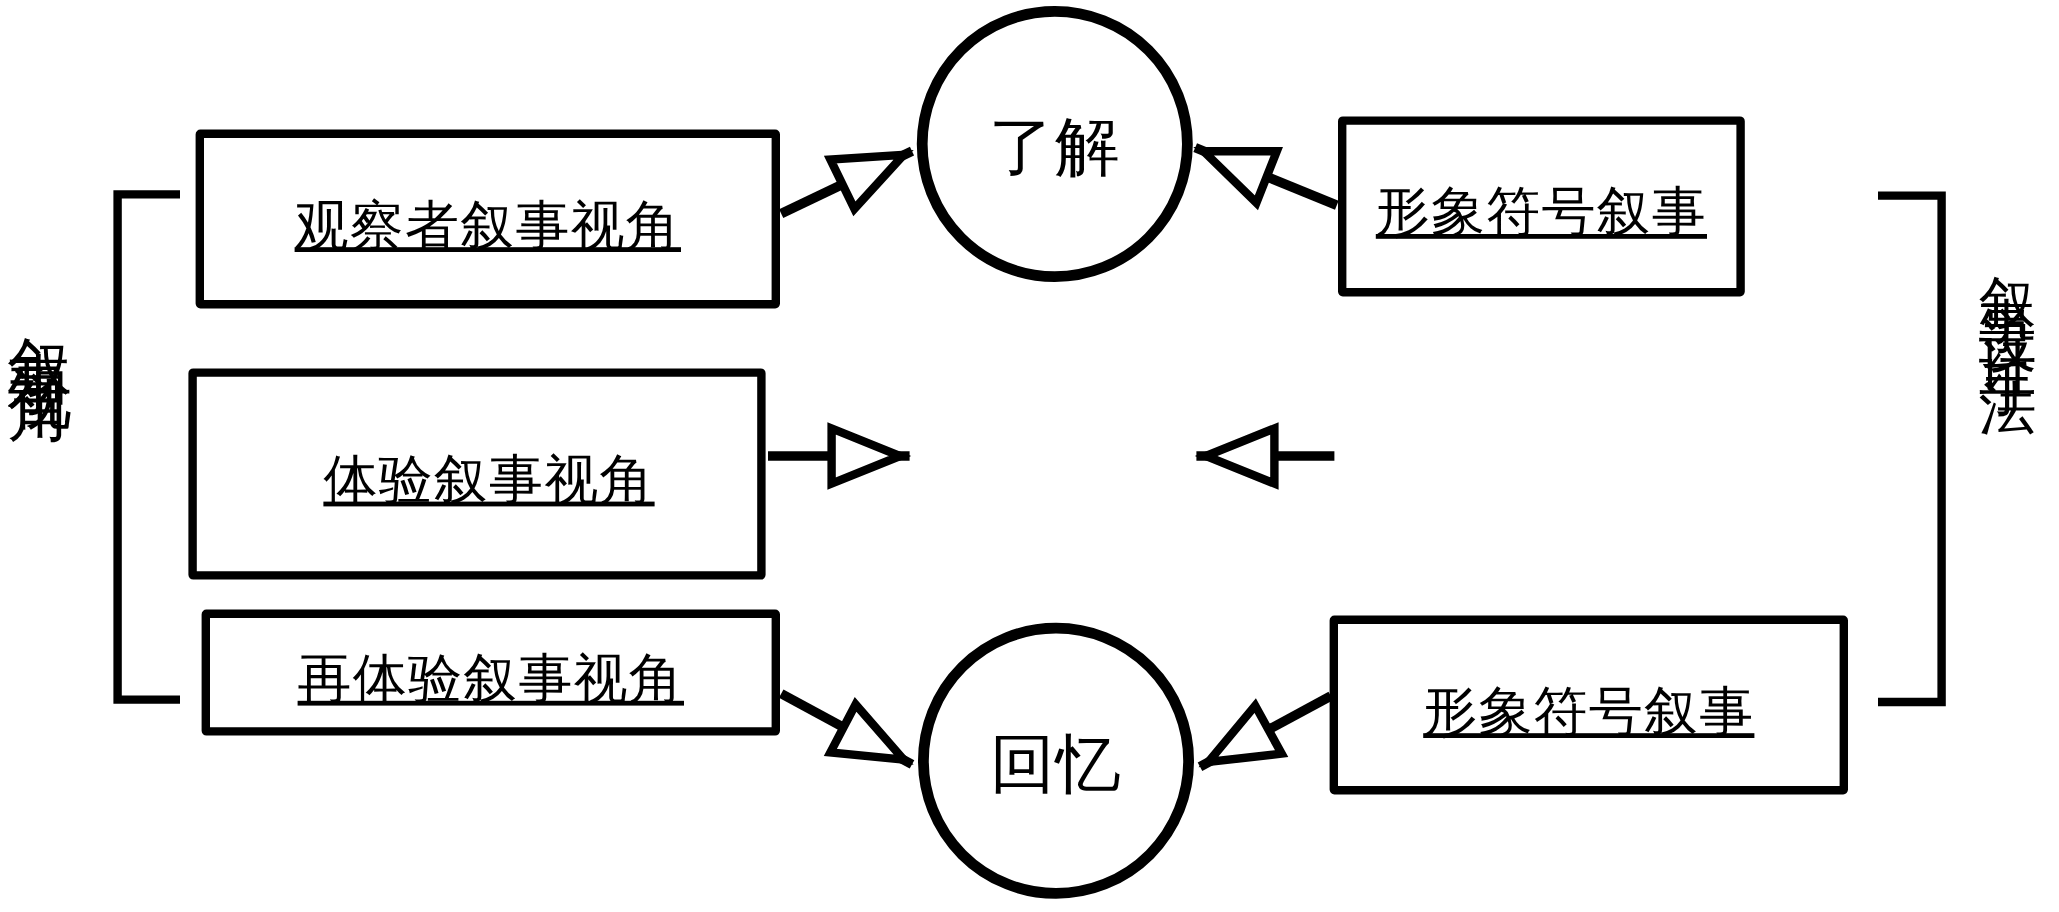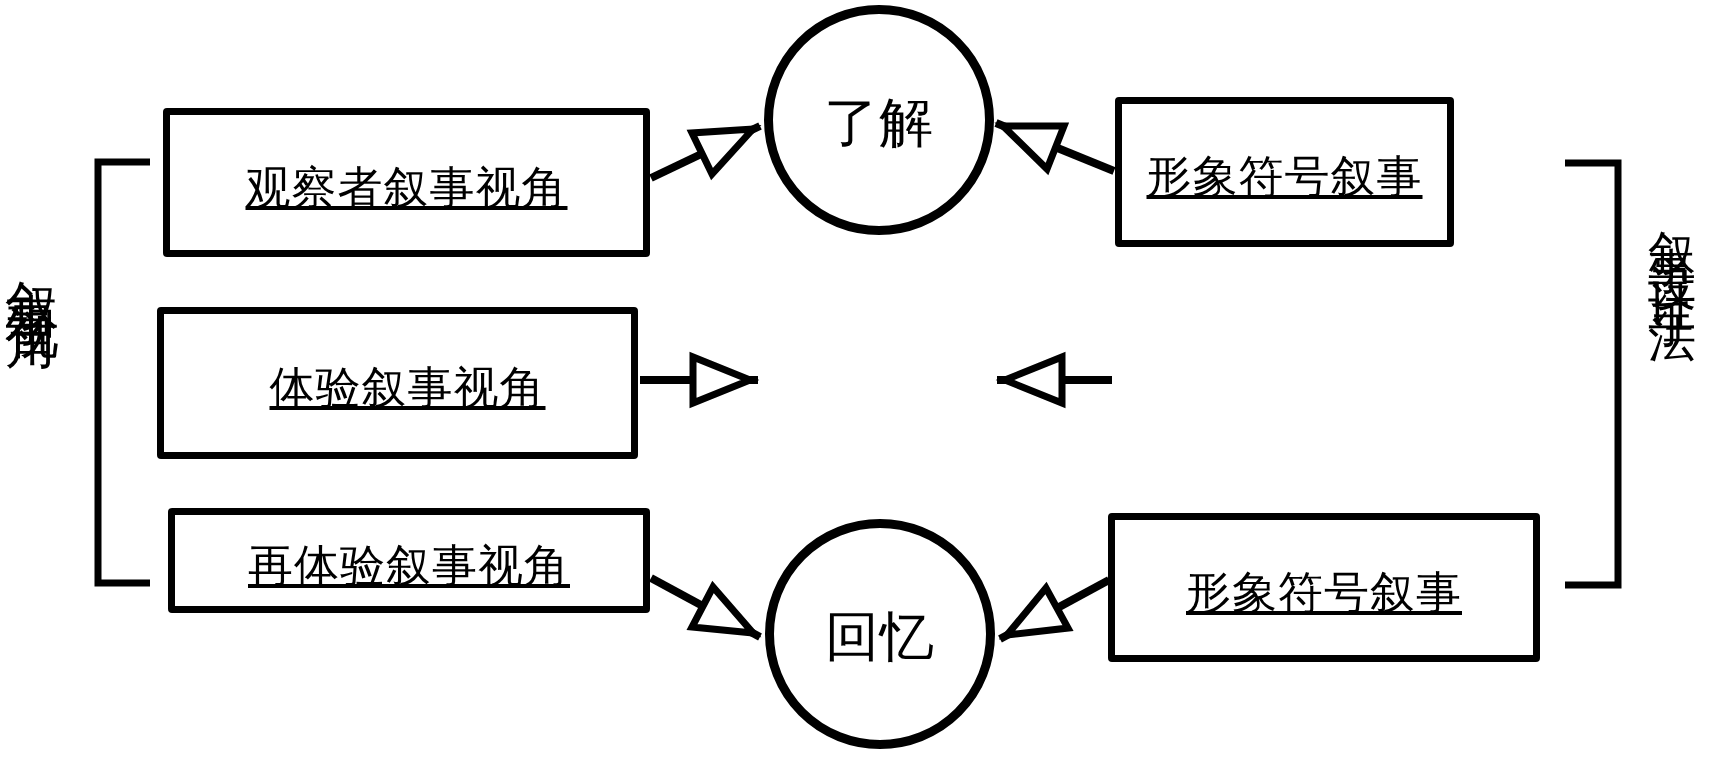--- a/index.html
+++ b/index.html
@@ -83,21 +83,21 @@
     <polygon class="arrow-head" points="1003,126 1064,126 1047,169"></polygon>
     <polygon class="arrow-head" points="1005,380 1062,357 1062,403"></polygon>
     <polygon class="arrow-head" points="1007,635 1046,588 1068,628"></polygon>
   </svg>
 
   <div class="vlabel vlabel-left">叙事视角</div>
 
   <div class="vlabel vlabel-right">叙事设计手法</div>
 
   <div class="node box" style="left:163px; top:108px; width:487px; height:149px;">观察者叙事视角</div>
-  <div class="node box" style="left:157px; top:307px; width:481px; height:152px;padding-left:20px;">体验叙事视角</div>
+  <div class="node box" style="left:157px; top:307px; width:481px; height:176px;padding-left:20px;">体验叙事视角</div>
   <div class="node box" style="left:168px; top:508px; width:482px; height:105px;">再体验叙事视角</div>
 
   <div class="node circle" style="left:764px; top:5px;font-family:Liberation Mono, monospace;">了解</div>
   <div class="node circle" style="left:765px; top:519px;">回忆</div>
 
   <div class="node box" style="left:1115px; top:97px; width:339px; height:150px;">形象符号叙事</div>
   <div class="node box" style="left:1108px; top:513px; width:432px; height:149px;">形象符号叙事</div>
 
 </div>
 

